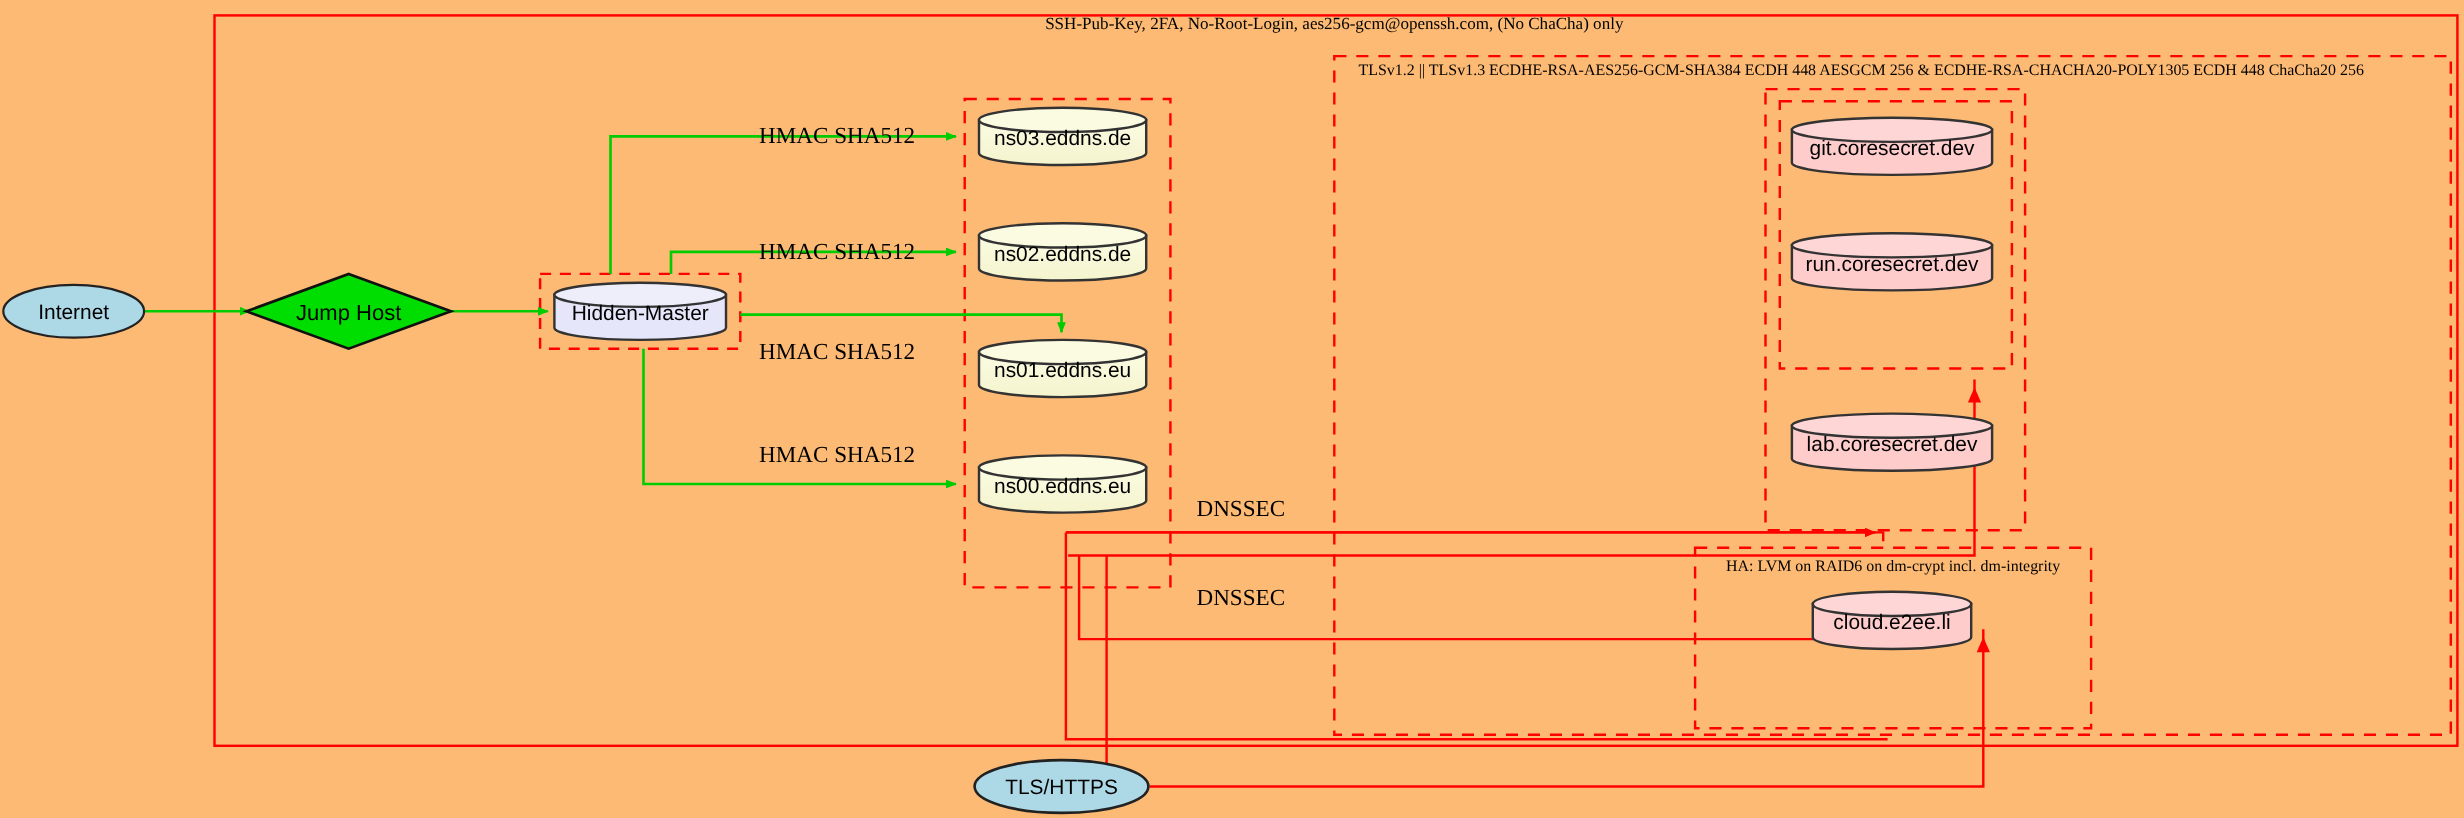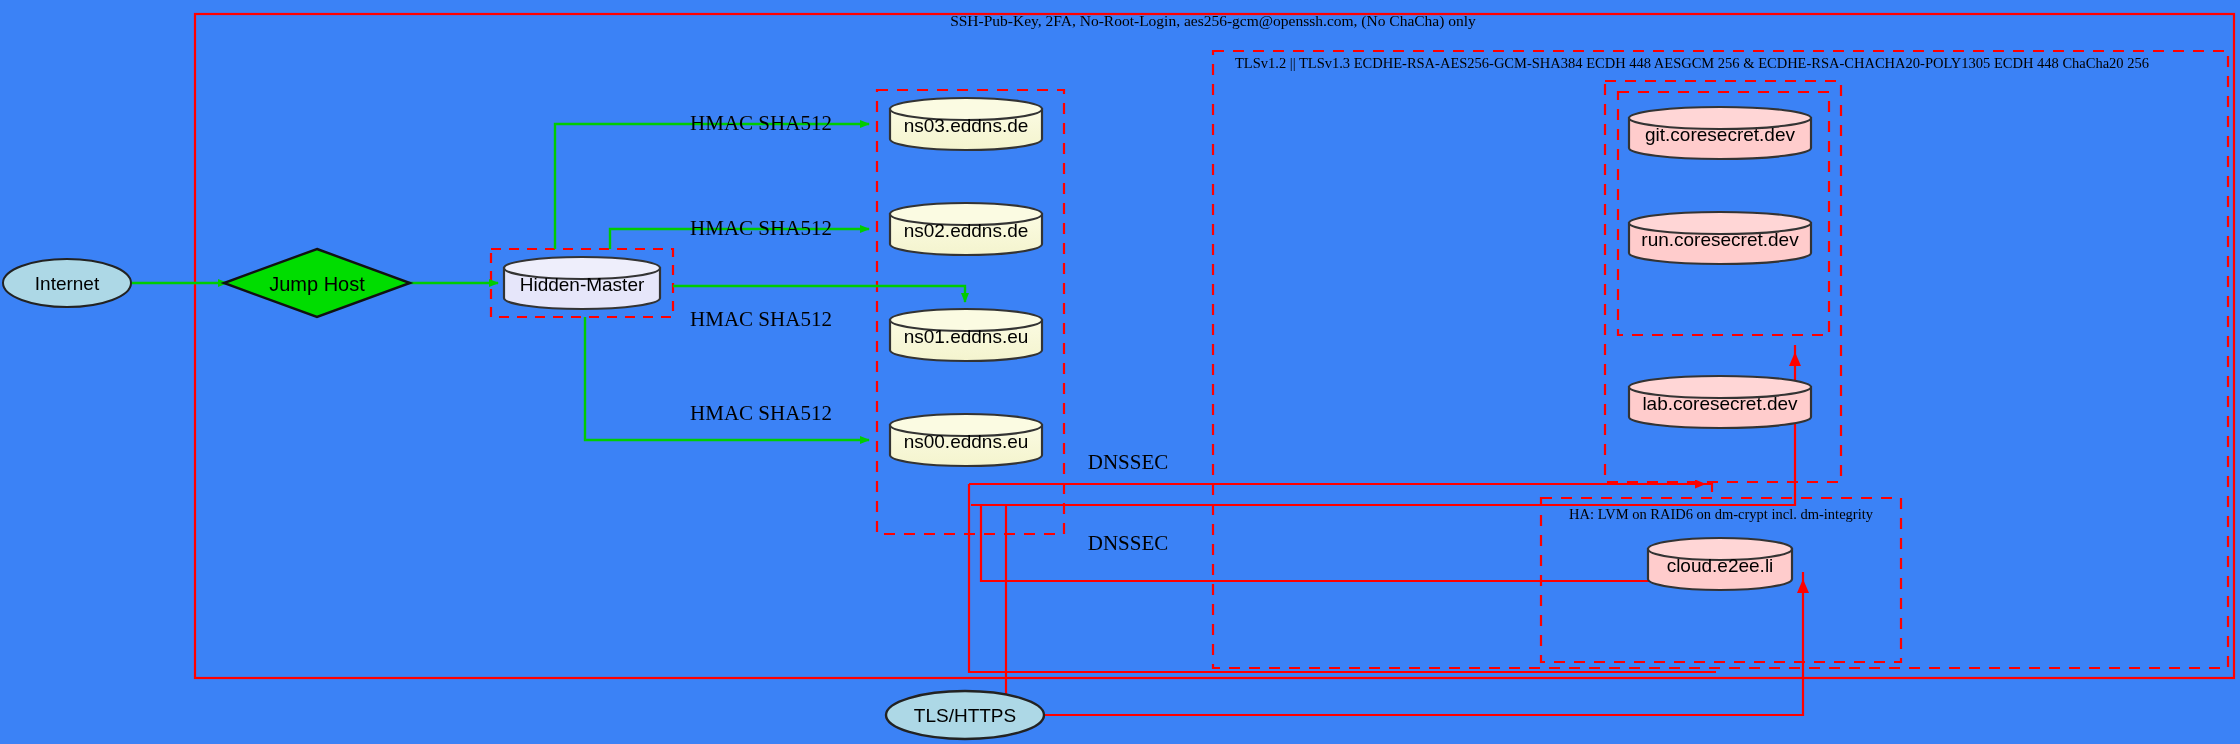--- a/index.html
+++ b/index.html
@@ -8,21 +8,21 @@
   }
   body {
     width: 2240px; height: 744px;
     font-family: "Liberation Sans", sans-serif;
     overflow: hidden;
   }
   #stage {
     position: relative;
     width: 2240px;
     height: 744px;
-    background: #3b82f6;
+    background: #fdba74;
   }
   #stage > svg {
     position: absolute;
     top: 0; left: 0;
     width: 2240px;
     height: 744px;
   }
   .serif-label {
     font-family: "Liberation Serif", serif;
   }

